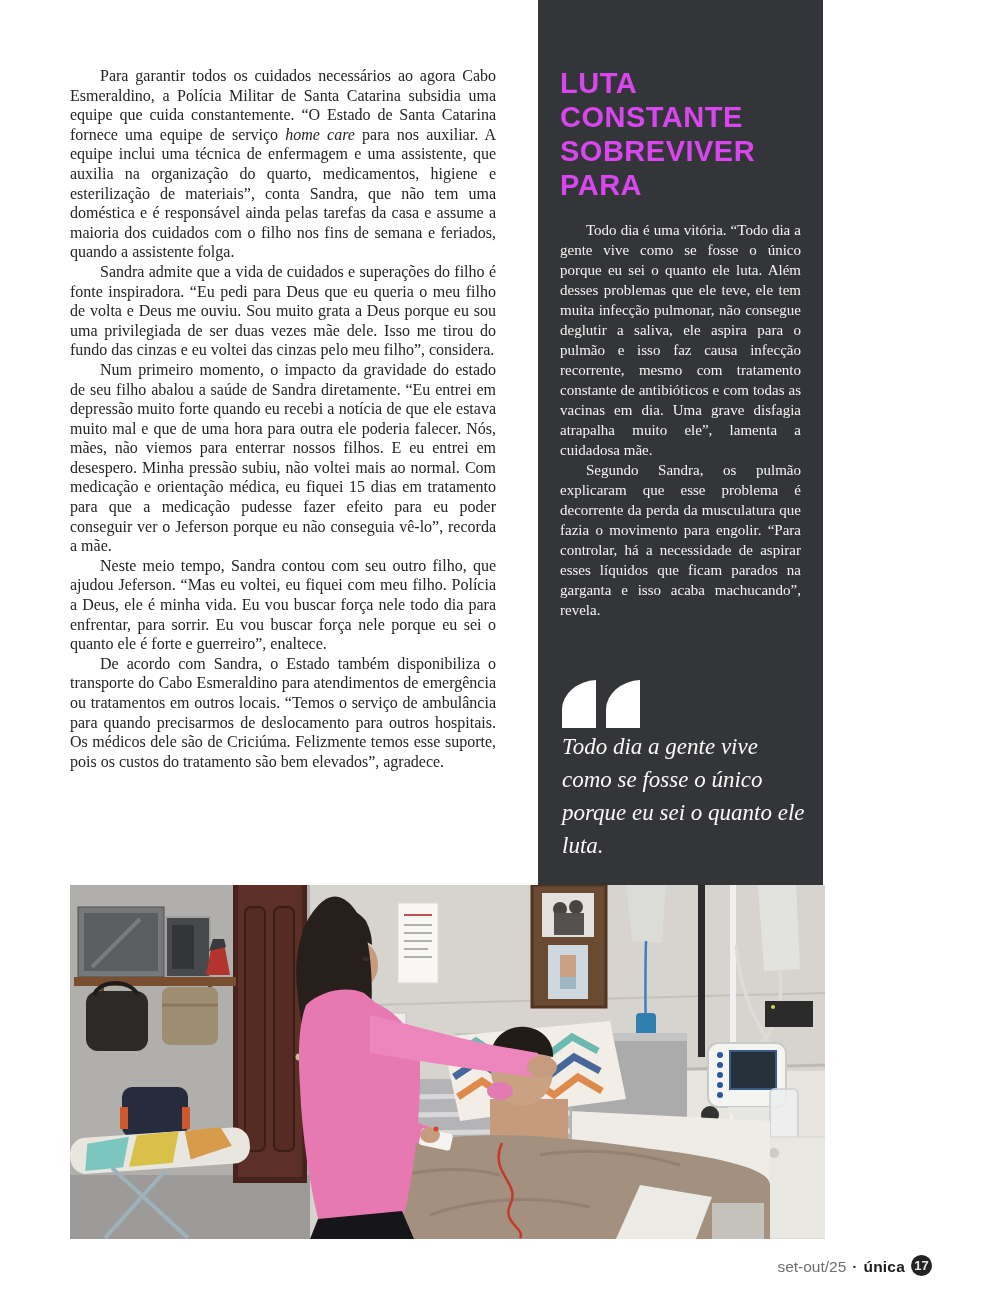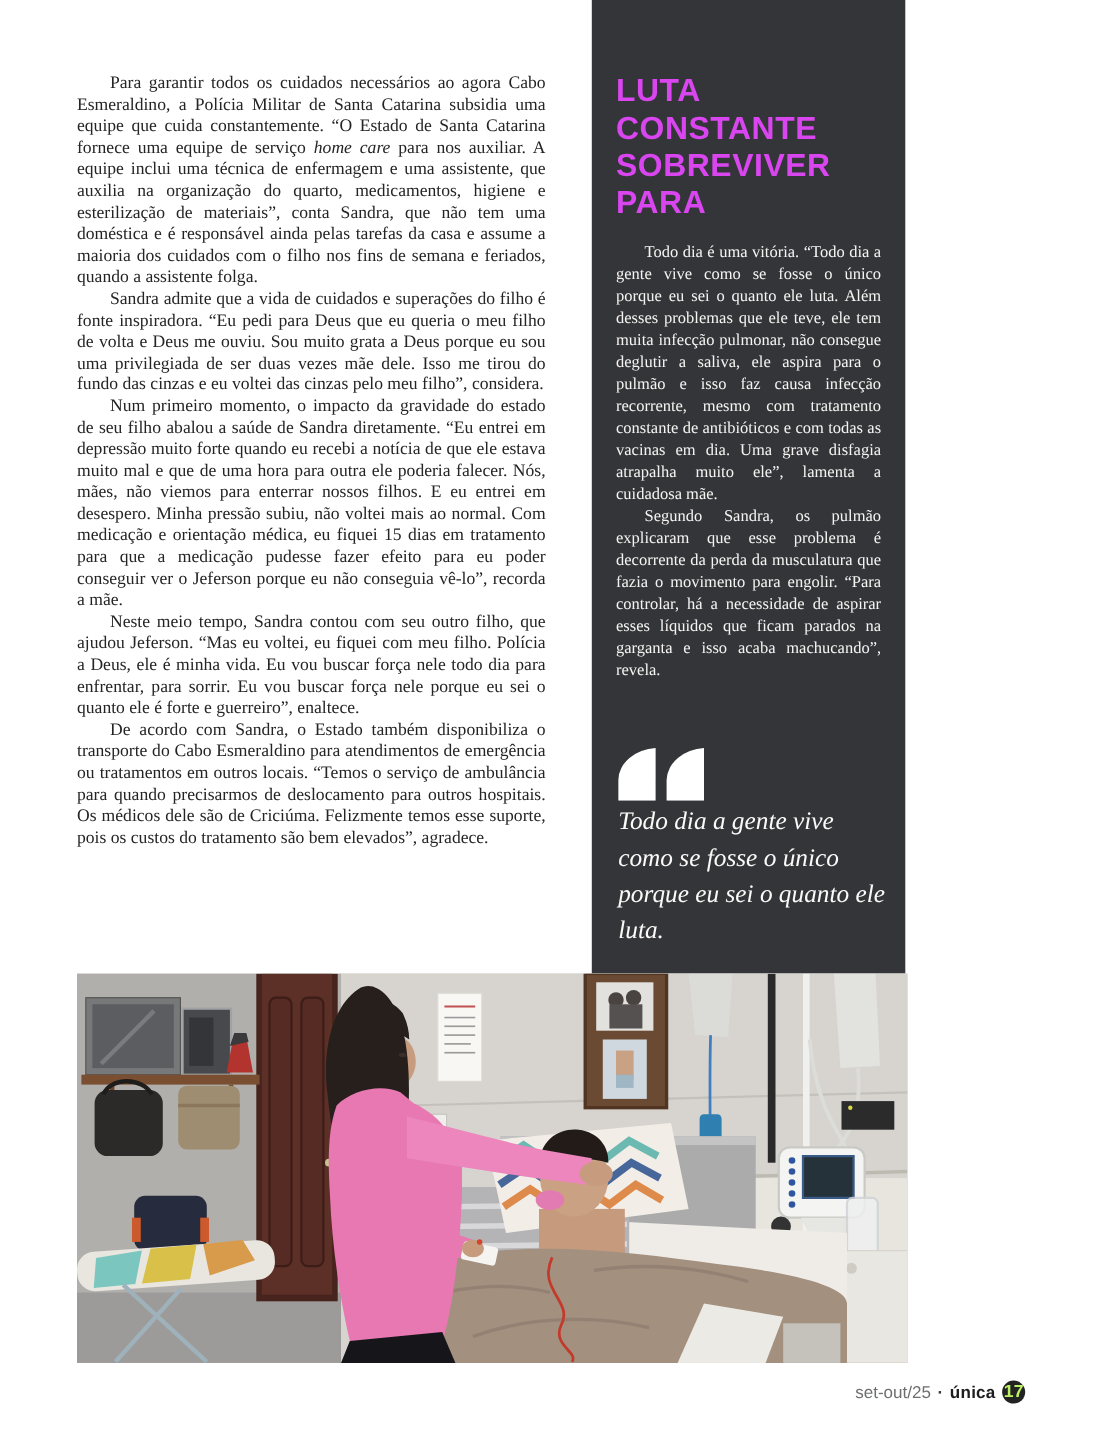--- a/index.html
+++ b/index.html
@@ -44,23 +44,23 @@
   
   .footer{
     position:absolute;top:1254px;right:68px;height:22px;
     display:flex;align-items:flex-end;gap:6px;
     font-family:"Liberation Sans", sans-serif;font-size:15.5px;
   }
   .footer .issue{color:#6d6e70;}
   .footer .sep{color:#3a3a3a;font-weight:700;}
   .footer .mag{color:#1e1c1c;font-weight:700;letter-spacing:.2px;}
   .page-badge{
-    width:21px;height:21px;border-radius:50%;background:#232323;color:#bef264;
+    width:21px;height:21px;border-radius:50%;background:#232323;color:#e5e5e5;
     display:flex;align-items:center;justify-content:center;
-    font-size:16px;font-weight:700;
+    font-size:13px;font-weight:700;
   }
 </style>
 </head>
 <body>
 
 <div class="left-col">
   <p><span>Para garantir todos os cuidados necessários ao agora Cabo Esmeraldino, a Polícia Militar de Santa Catarina subsidia uma equipe que cuida constantemente. “O Estado de Santa Catarina fornece uma equipe de serviço </span><span class="it">home care</span><span> para nos auxiliar. A equipe inclui uma técnica de enfermagem e uma assistente, que auxilia na organização do quarto, medicamentos, higiene e esterilização de materiais”, conta Sandra, que não tem uma doméstica e é responsável ainda pelas tarefas da casa e assume a maioria dos cuidados com o filho nos fins de semana e feriados, quando a assistente folga.</span></p>
   <p>Sandra admite que a vida de cuidados e superações do filho é fonte inspiradora. “Eu pedi para Deus que eu queria o meu filho de volta e Deus me ouviu. Sou muito grata a Deus porque eu sou uma privilegiada de ser duas vezes mãe dele. Isso me tirou do fundo das cinzas e eu voltei das cinzas pelo meu filho”, considera.</p>
   <p>Num primeiro momento, o impacto da gravidade do estado de seu filho abalou a saúde de Sandra diretamente. “Eu entrei em depressão muito forte quando eu recebi a notícia de que ele estava muito mal e que de uma hora para outra ele poderia falecer. Nós, mães, não viemos para enterrar nossos filhos. E eu entrei em desespero. Minha pressão subiu, não voltei mais ao normal. Com medicação e orientação médica, eu fiquei 15 dias em tratamento para que a medicação pudesse fazer efeito para eu poder conseguir ver o Jeferson porque eu não conseguia vê-lo”, recorda a mãe.</p>
   <p>Neste meio tempo, Sandra contou com seu outro filho, que ajudou Jeferson. “Mas eu voltei, eu fiquei com meu filho. Polícia a Deus, ele é minha vida. Eu vou buscar força nele todo dia para enfrentar, para sorrir. Eu vou buscar força nele porque eu sei o quanto ele é forte e guerreiro”, enaltece.</p>

